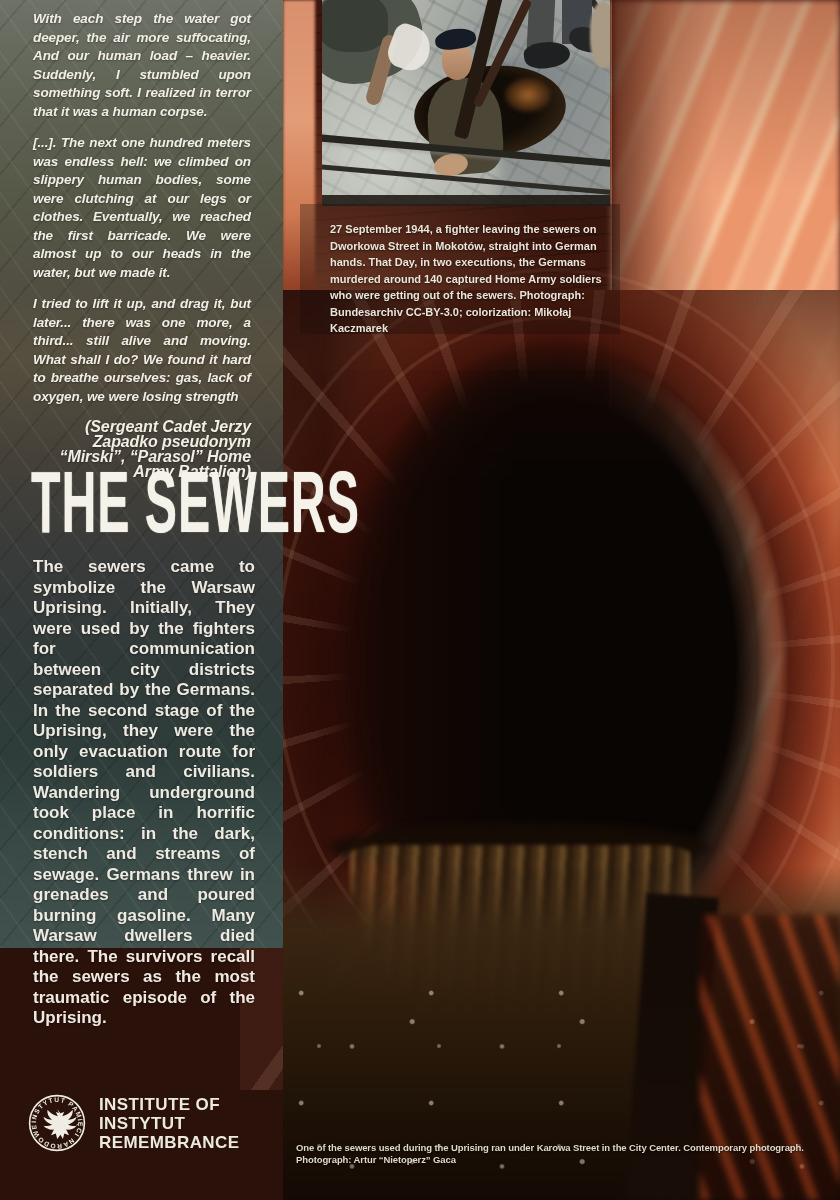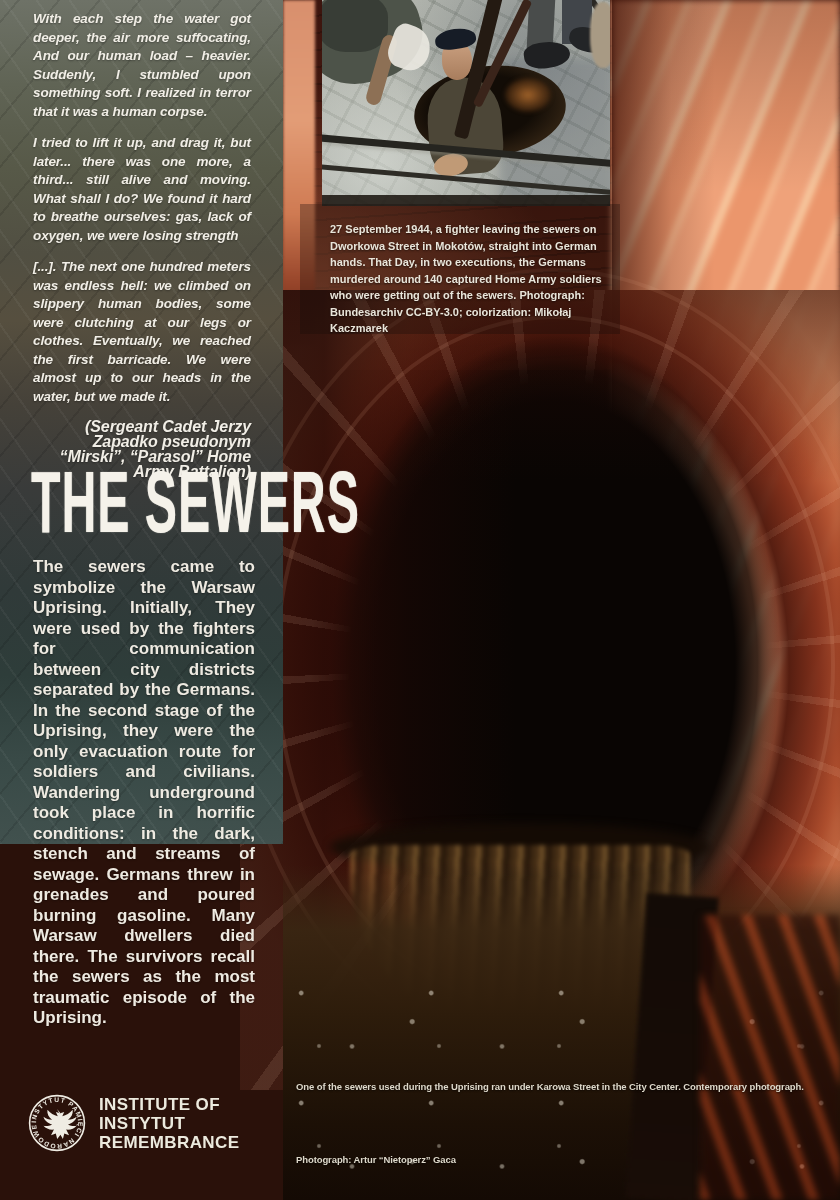--- a/index.html
+++ b/index.html
@@ -70,21 +70,21 @@
     background-size:130px 110px,150px 120px,170px 140px,120px 100px;
   }
   .dark-channel{left:636px;top:895px;width:72px;height:305px;background:linear-gradient(180deg,#130b06,#190d07);filter:blur(2px);transform:rotate(4deg);}
   .red-streaks{
     left:700px;top:915px;width:140px;height:285px;filter:blur(3px);
     background:repeating-linear-gradient(70deg, rgba(198,70,30,.5) 0 10px, rgba(40,12,6,.62) 10px 34px);
   }
 
   
   .left-col{
-    position:absolute;left:0;top:0;width:283px;height:844px;z-index:5;
+    position:absolute;left:0;top:0;width:283px;height:948px;z-index:5;
     background:linear-gradient(180deg,
       #6e7267 0%,#606455 10%,#575948 20%,#514f42 30%,#564f3f 38%,
       #454139 48%,#393b3a 58%,#303a39 70%,#2e3d3a 80%,#394a47 90%,#41514e 100%);
   }
   .left-col::before{
     content:"";position:absolute;inset:0;pointer-events:none;
     background:
       repeating-linear-gradient(55deg, rgba(255,255,255,.045) 0 2px, transparent 2px 27px),
       repeating-linear-gradient(-50deg, rgba(0,0,0,.11) 0 2px, transparent 2px 31px);
   }
@@ -151,21 +151,21 @@
   .photo-caption{
     position:absolute;left:330px;top:221px;width:283px;margin:0;z-index:7;
     color:#e9e5da;font-weight:700;font-size:11px;line-height:16.5px;
     text-shadow:0 1px 2px rgba(0,0,0,.5);
   }
   .bottom-caption{
     position:absolute;left:296px;margin:0;z-index:7;white-space:nowrap;
     color:#ded9cb;font-weight:700;font-size:9.5px;letter-spacing:-.1px;
     text-shadow:0 1px 2px rgba(0,0,0,.6);
   }
-  .bc1{top:1081px;}
+  .bc1{top:1142px;}
   .bc2{top:1154px;text-align:right;}
 </style>
 </head>
 <body>
 
 <div class="poster">
 
   <div class="bg">
     <div class="abs bg-top"></div>
     <div class="abs salmon-streak"></div>
@@ -179,22 +179,22 @@
     <div class="abs fringe"></div>
     <div class="abs floor"></div>
     <div class="abs speckles"></div>
     <div class="abs dark-channel"></div>
     <div class="abs red-streaks"></div>
   </div>
 
   <div class="left-col">
     <div class="quote-block">
       <p>With each step the water got deeper, the air more suffocating, And our human load – heavier. Suddenly, I stumbled upon something soft. I realized in terror that it was a human corpse.</p>
+      <p>[...]. The next one hundred meters was endless hell: we climbed on slippery human bodies, some were clutching at our legs or clothes. Eventually, we reached the first barricade. We were almost up to our heads in the water, but we made it.</p>
       <p>I tried to lift it up, and drag it, but later... there was one more, a third... still alive and moving. What shall I do? We found it hard to breathe ourselves: gas, lack of oxygen, we were losing strength</p>
-      <p>[...]. The next one hundred meters was endless hell: we climbed on slippery human bodies, some were clutching at our legs or clothes. Eventually, we reached the first barricade. We were almost up to our heads in the water, but we made it.</p>
       <p class="attr">(Sergeant Cadet Jerzy Zapadko pseudonym “Mirski”, “Parasol” Home Army Battalion)</p>
     </div>
 
     <h1 class="title">THE SEWERS</h1>
 
     <p class="body-block">The sewers came to symbolize the Warsaw Uprising. Initially, They were used by the fighters for communication between city districts separated by the Germans. In the second stage of the Uprising, they were the only evacuation route for soldiers and civilians. Wandering underground took place in horrific conditions: in the dark, stench and streams of sewage. Germans threw in grenades and poured burning gasoline. Many Warsaw dwellers died there. The survivors recall the sewers as the most traumatic episode of the Uprising.</p>
 
     <div class="logo">
       <svg class="seal" viewBox="0 0 58 58" aria-hidden="true">
         <circle cx="29" cy="29" r="27.4" fill="none" stroke="#efece3" stroke-width="1.6"></circle>

